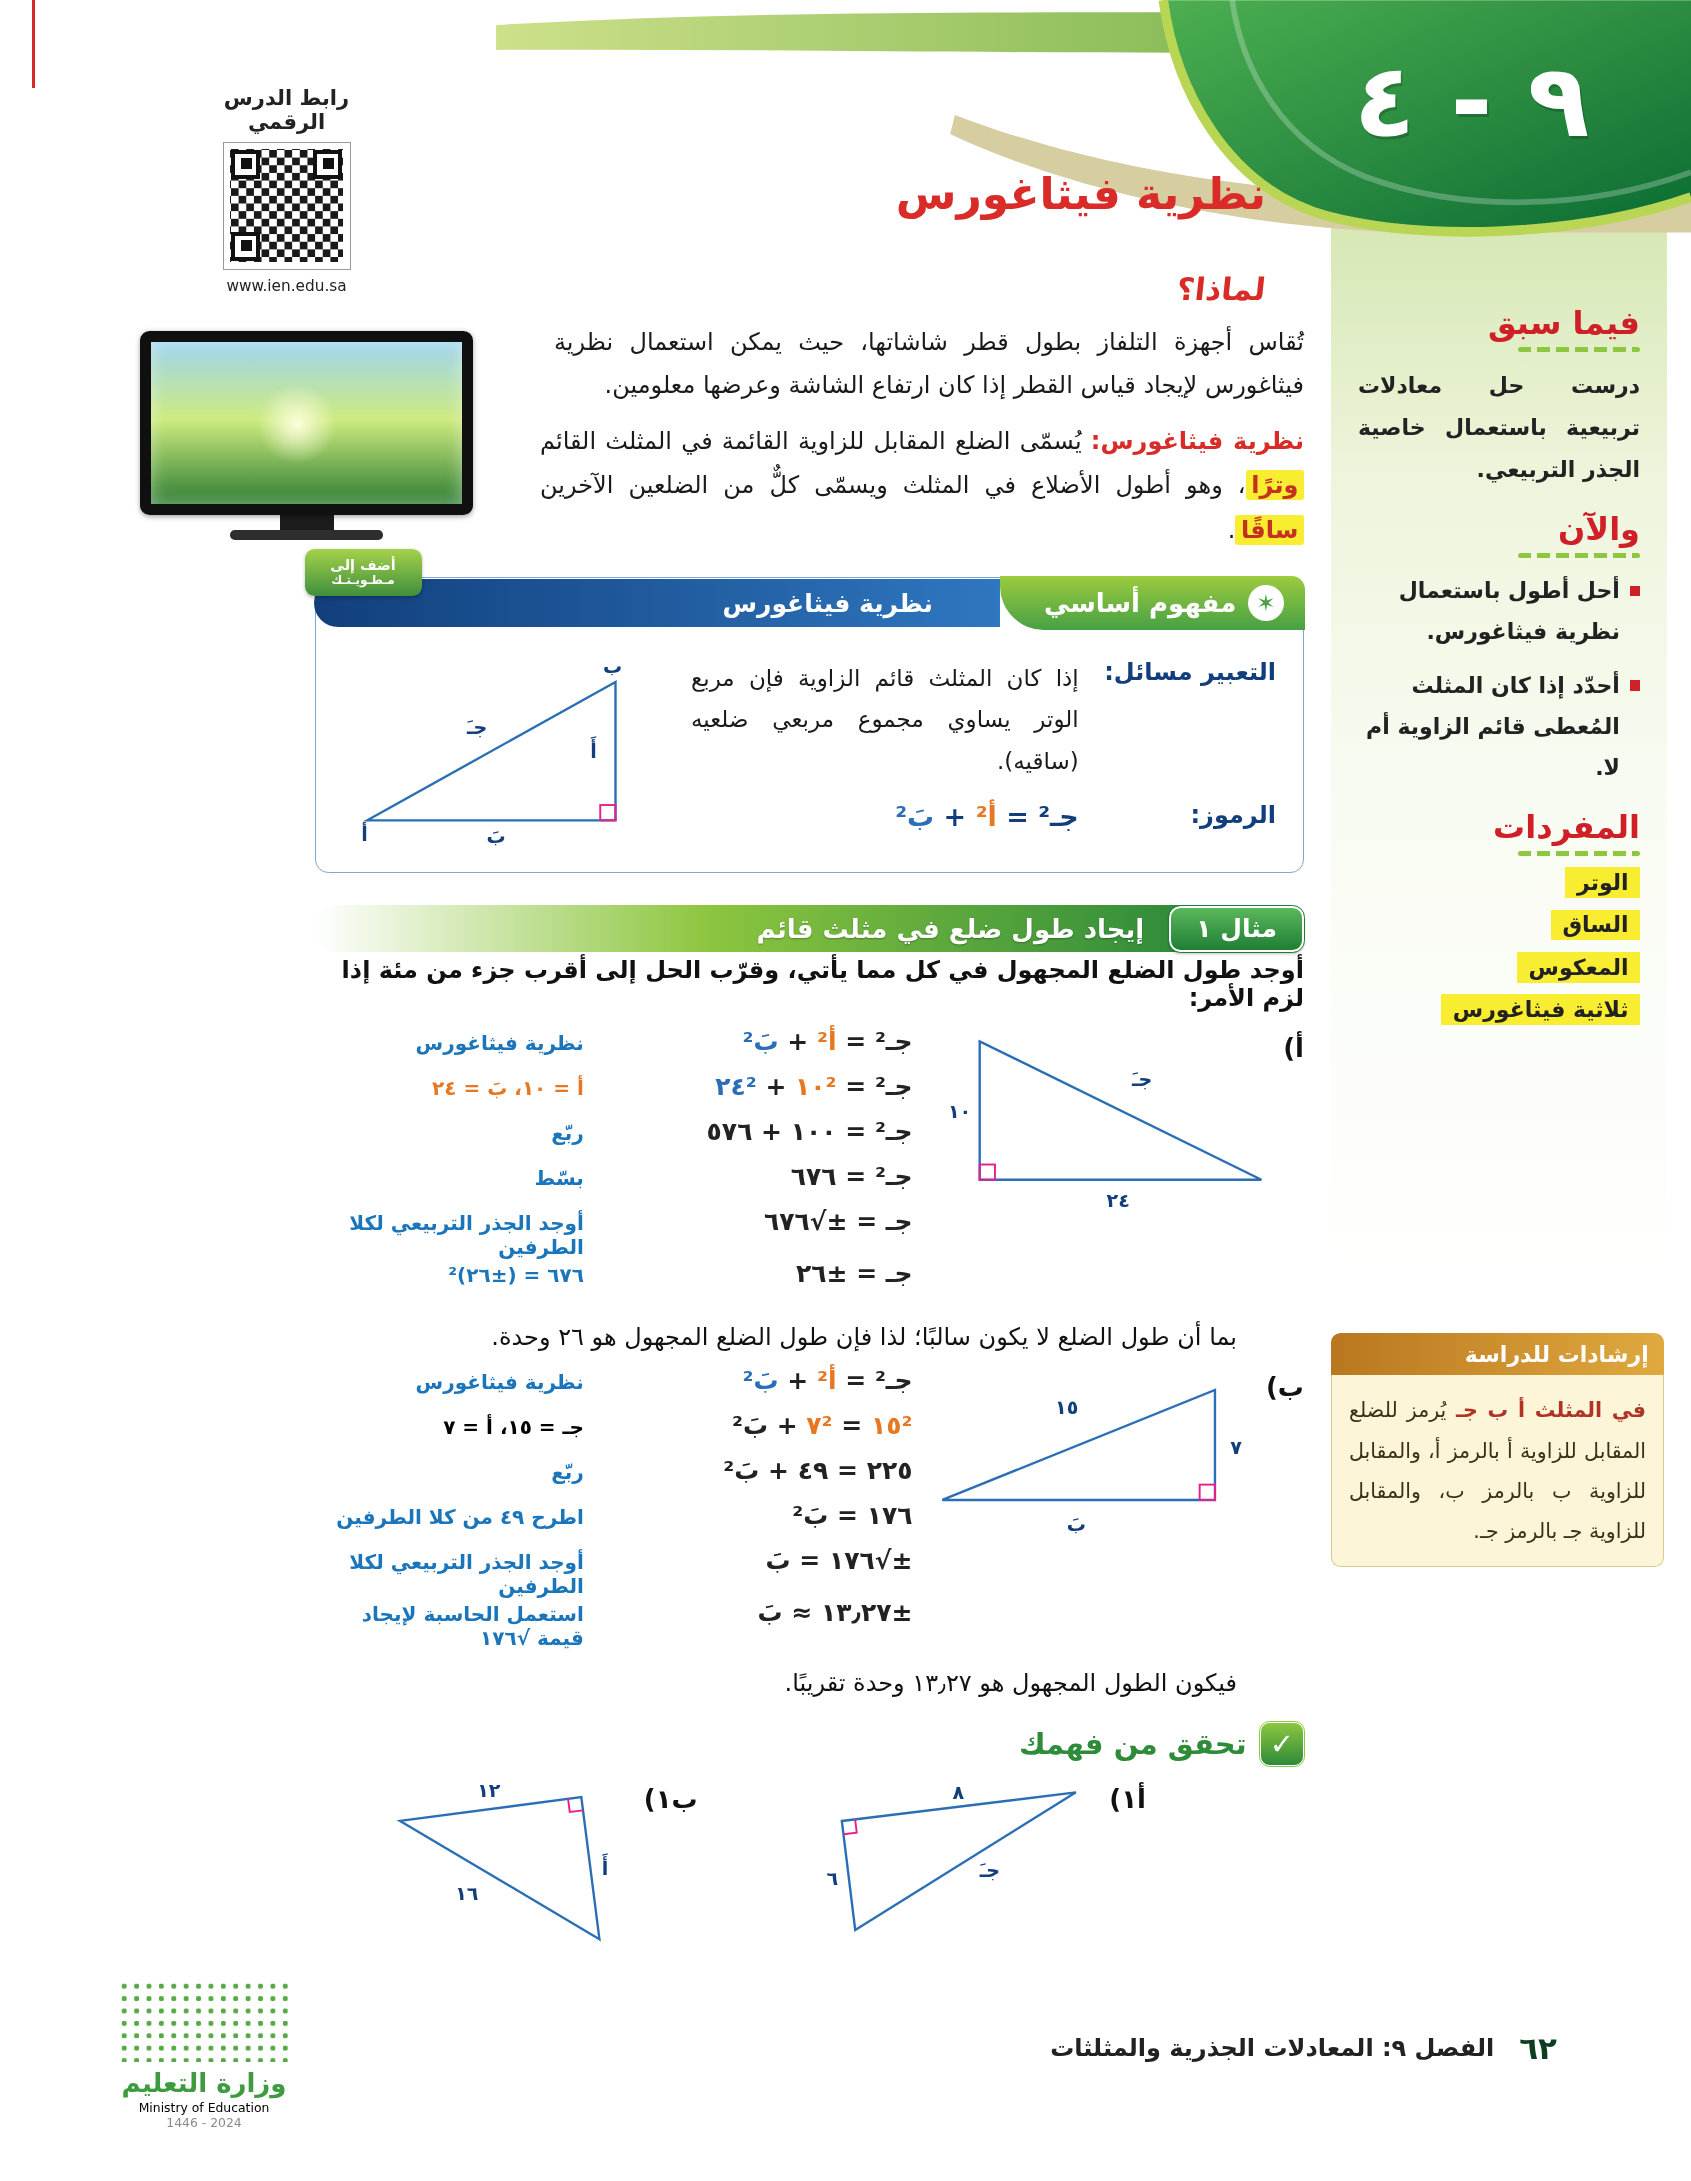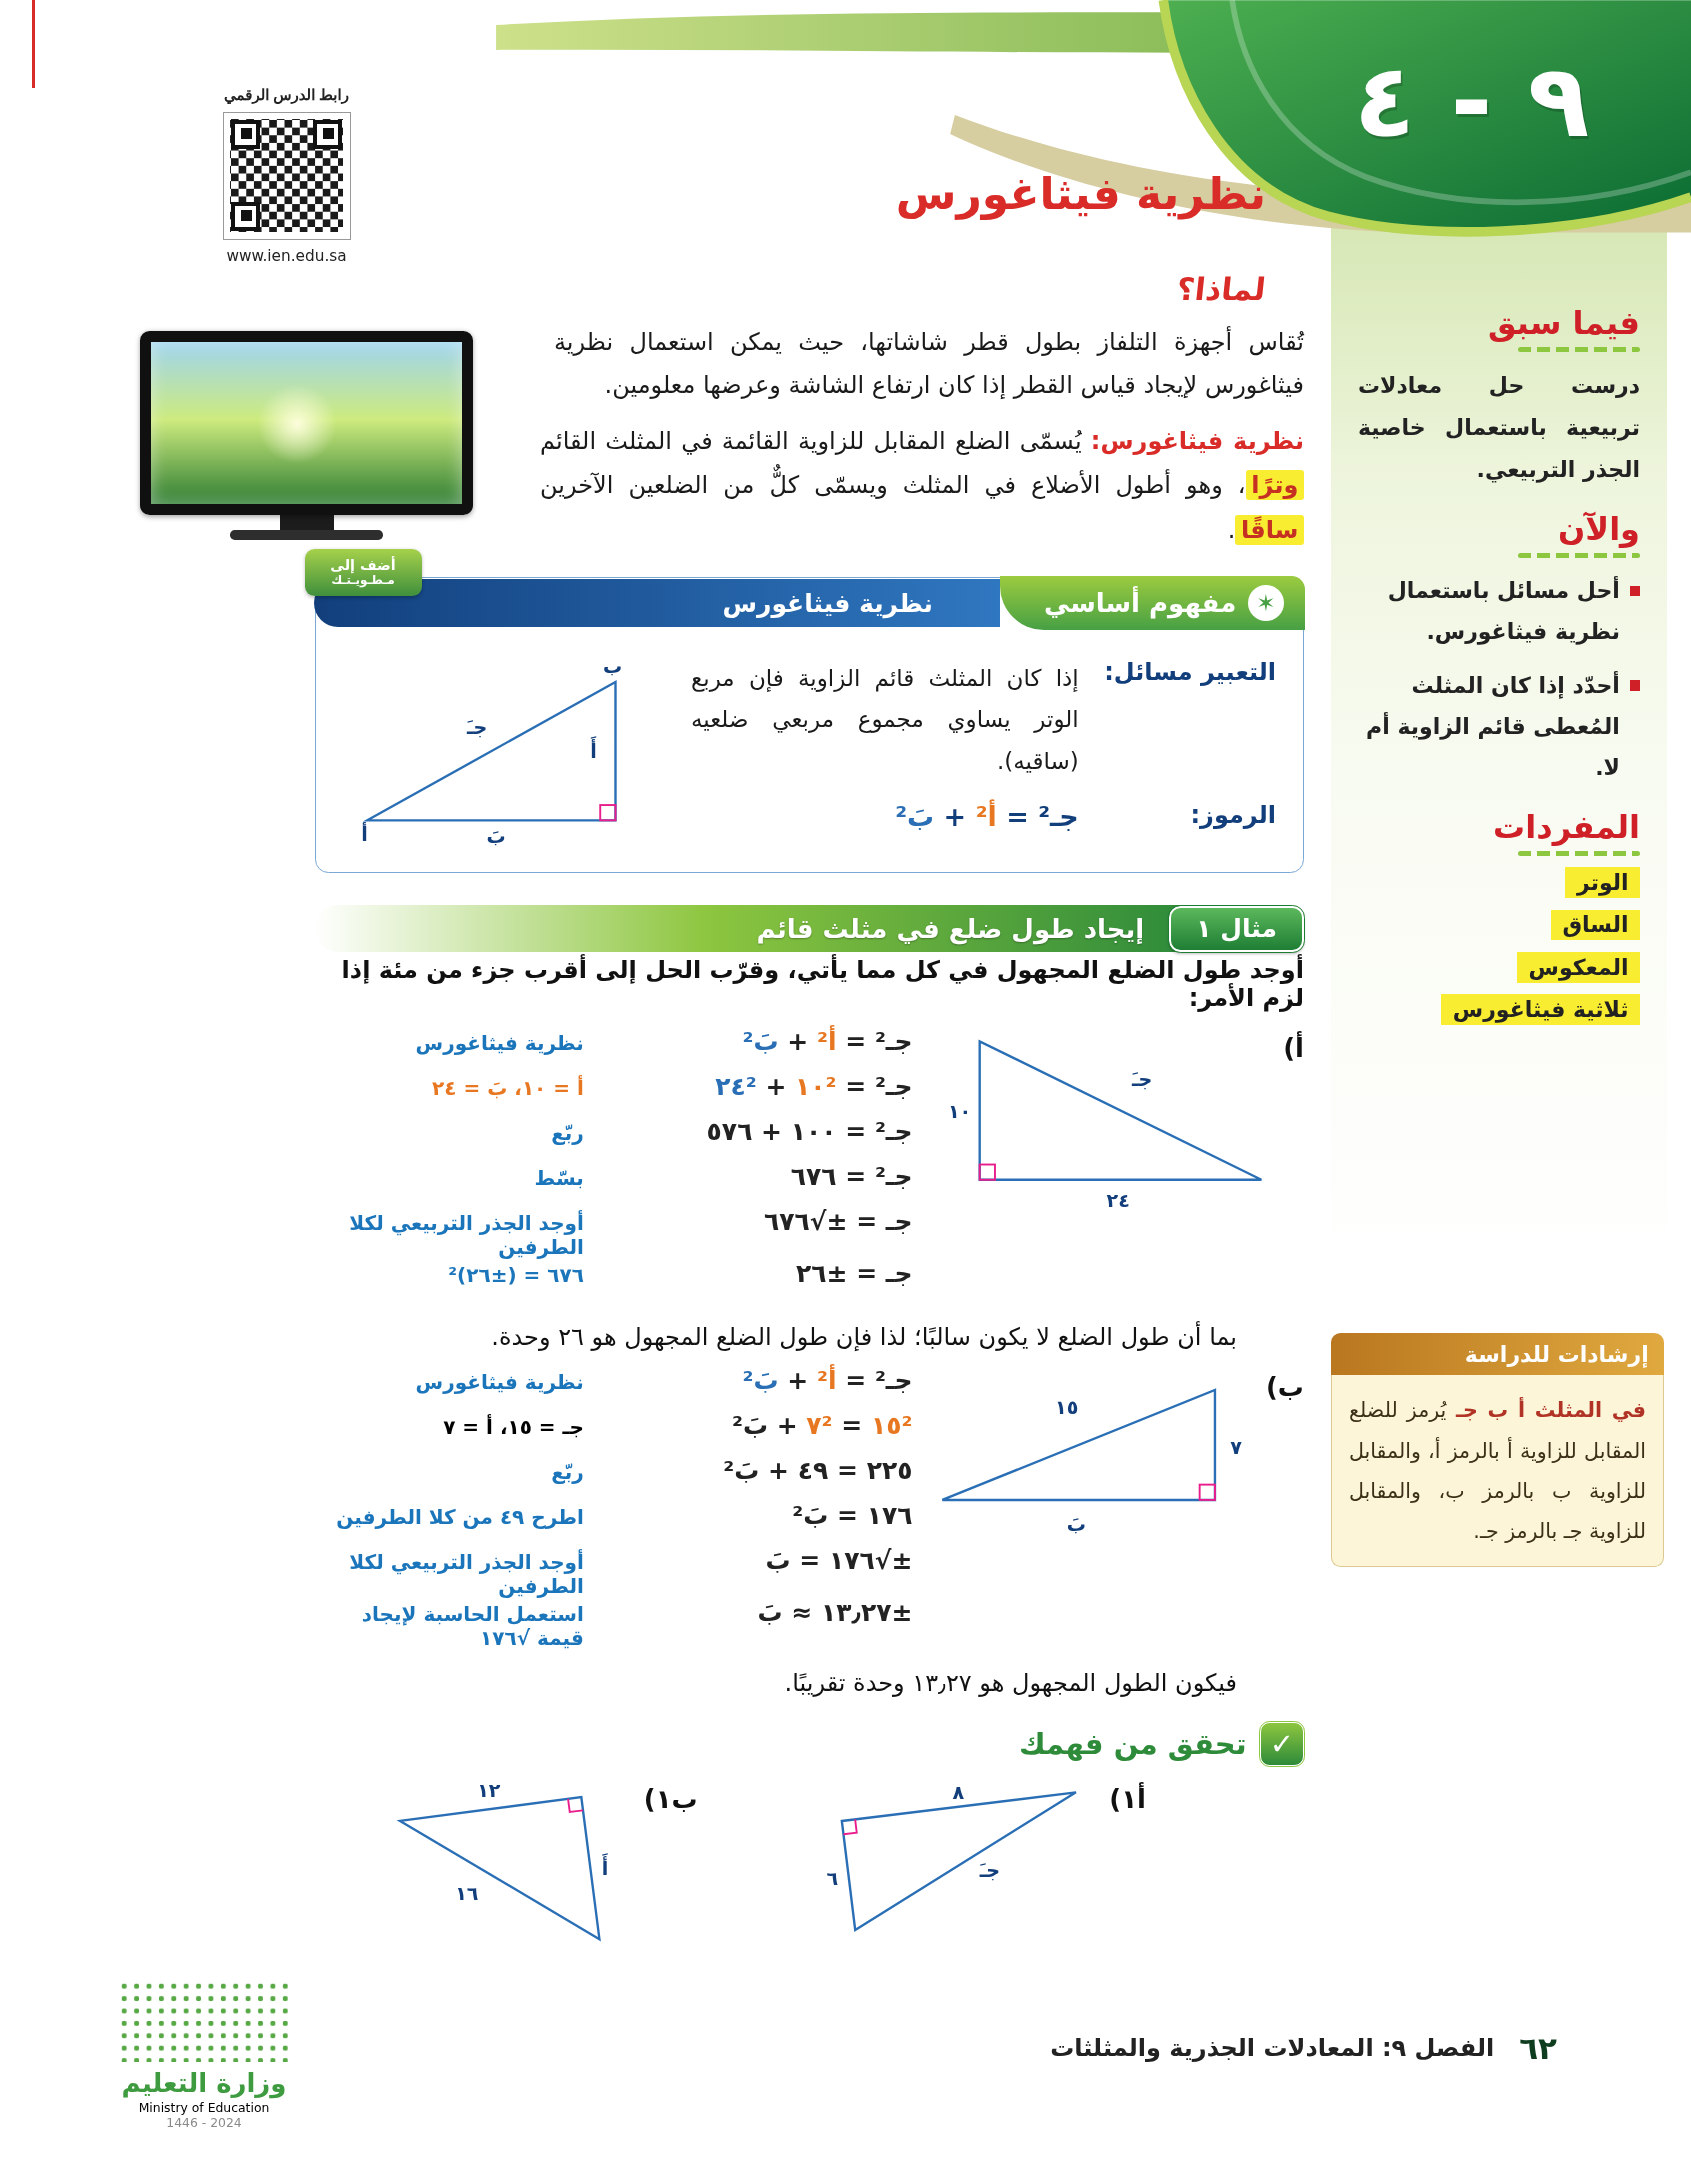--- a/index.html
+++ b/index.html
@@ -8,21 +8,21 @@
   .page { position:relative; width:1692px; height:2181px; background:#fff; overflow:hidden; direction:rtl; margin:0 auto; }
 
   
   .top-banner { position:absolute; top:0; left:0; z-index:1; }
   .lesson-number { position:absolute; top:42px; right:57px; width:325px; text-align:center;
     font-size:101px; font-weight:bold; color:#fff; z-index:2; text-shadow:1.9px 2.9px 0 rgba(0,0,0,.18); }
   .left-red-tick { position:absolute; left:32.5px; top:0; width:3.8px; height:88px; background:#d92b27; }
 
   
   .qr-box { position:absolute; left:194px; top:86px; width:187px; text-align:center; z-index:2; }
-  .qr-label { font-size:15px; font-weight:bold; color:#222; margin-bottom:7.6px;font-family:Liberation Serif, serif; }
+  .qr-label { font-size:21px; font-weight:bold; color:#222; margin-bottom:7.6px; }
   .qr-code { width:128px; height:128px; margin:0 auto; border:1.9px solid #999; padding:6.7px; position:relative;
     background-image:repeating-conic-gradient(#1a1a1a 0% 25%, #ffffff 0% 50%);
     background-size:15.3px 15.3px; background-clip:content-box; }
   .qr-corner { position:absolute; width:29px; height:29px; border:4.8px solid #111; background:#fff; }
   .qr-corner::after { content:""; display:block; width:11.5px; height:11.5px; background:#111; margin:3.8px; }
   .qr-corner.tl{ top:7.6px; left:7.6px; } .qr-corner.tr{ top:7.6px; right:7.6px; } .qr-corner.bl{ bottom:7.6px; left:7.6px; }
   .qr-url { font-size:15.3px; color:#222; margin-top:7.6px; direction:ltr; }
 
   
   .tv { position:absolute; left:141px; top:331px; width:333px; }
@@ -188,21 +188,21 @@
       <div class="sb-underline"></div>
       <p class="sb-text">درست حل معادلات تربيعية باستعمال خاصية الجذر التربيعي.</p>
     </div>
     <div class="sb-section">
       <div class="sb-title">والآن</div>
       <div class="sb-underline"></div>
       <ul class="sb-list">
 
           <li class="sb-item">
             <span class="bullet"></span>
-            <span>أحل مسائل باستعمال نظرية فيثاغورس.</span>
+            <span>أحل أطول باستعمال نظرية فيثاغورس.</span>
           </li>
 
           <li class="sb-item">
             <span class="bullet"></span>
             <span>أحدّد إذا كان المثلث المُعطى قائم الزاوية أم لا.</span>
           </li>
         </ul>
     </div>
     <div class="sb-section">
       <div class="sb-title">المفردات</div>

